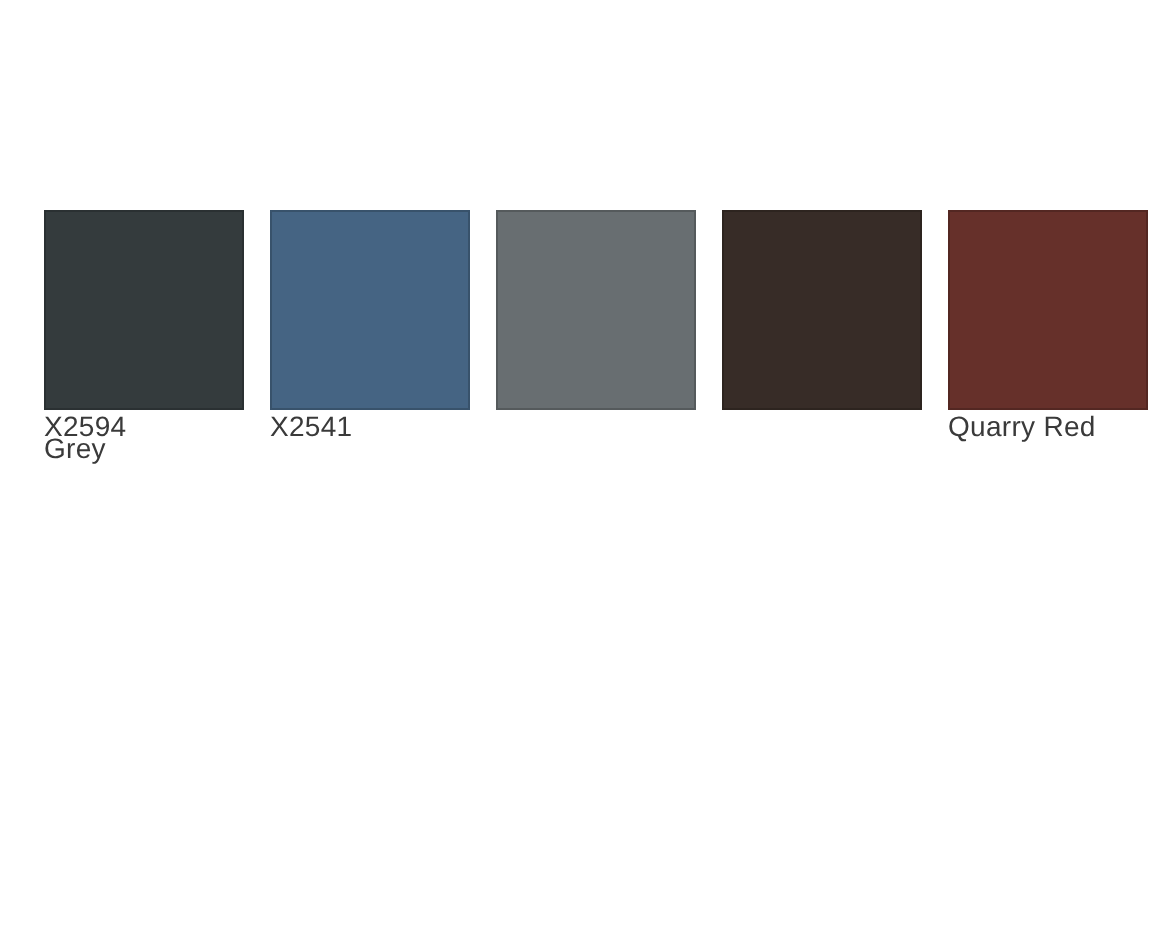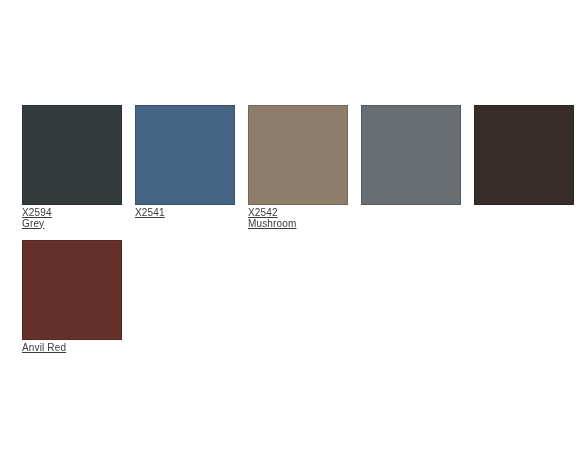--- a/index.html
+++ b/index.html
@@ -43,25 +43,24 @@
     height: 100px;
     box-sizing: border-box;
     border: 1px solid rgba(0, 0, 0, 0.18);
     box-shadow: 0 0 0 0.5px rgba(255, 255, 255, 0.6);
   }
 
   .swatch-caption {
     margin-top: 3px;
     width: 108px;
     color: #3a3a3a;
-    font-size: 10px;
+    font-size: 14px;
     line-height: 10.5px;
     letter-spacing: 0.15px;
     white-space: nowrap;
-    text-decoration: underline;
   }
 
   .swatch-code {
     display: block;
   }
 
   .swatch-name {
     display: block;
   }
 </style>
@@ -77,32 +76,25 @@
           <span class="swatch-name">Grey</span>
         </div>
       </div>
       <div class="swatch-cell">
         <div class="swatch-chip" style="background: rgb(69, 100, 131);"></div>
         <div class="swatch-caption">
           <span class="swatch-code">X2541</span>
         </div>
       </div>
       <div class="swatch-cell">
-        <div class="swatch-chip" style="background: rgb(143, 125, 107);"></div>
-        <div class="swatch-caption">
-          <span class="swatch-code">X2542</span>
-          <span class="swatch-name">Mushroom</span>
-        </div>
-      </div>
-      <div class="swatch-cell">
         <div class="swatch-chip" style="background: rgb(104, 110, 113);"></div>
       </div>
       <div class="swatch-cell">
         <div class="swatch-chip" style="background: rgb(55, 44, 39);"></div>
       </div>
       <div class="swatch-cell">
         <div class="swatch-chip" style="background: rgb(102, 48, 42);"></div>
         <div class="swatch-caption">
-          <span class="swatch-name">Anvil Red</span>
+          <span class="swatch-name">Quarry Red</span>
         </div>
       </div>
     </div>
 </div>
 
 </body></html>

